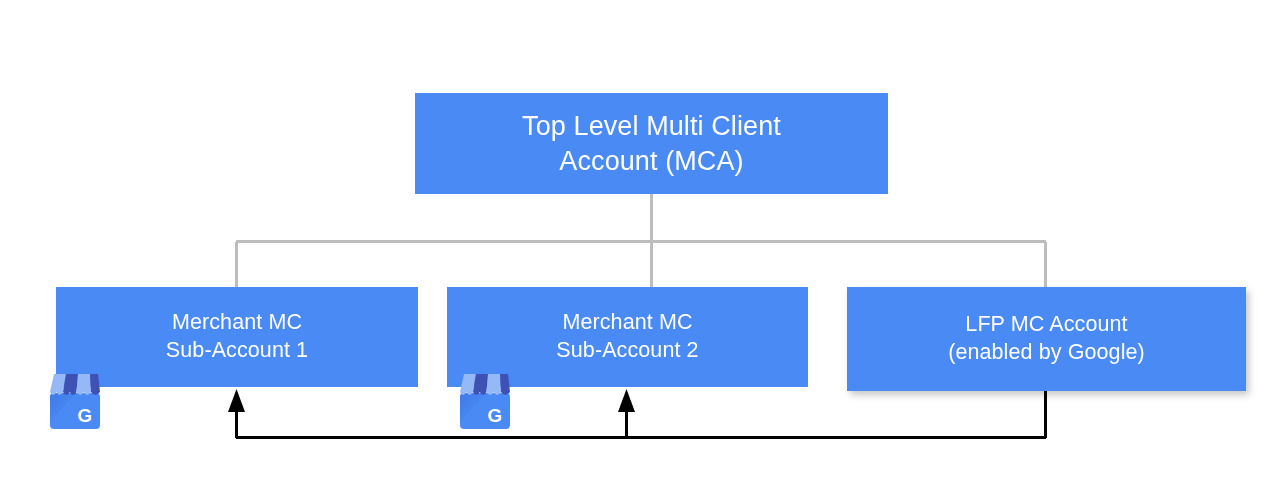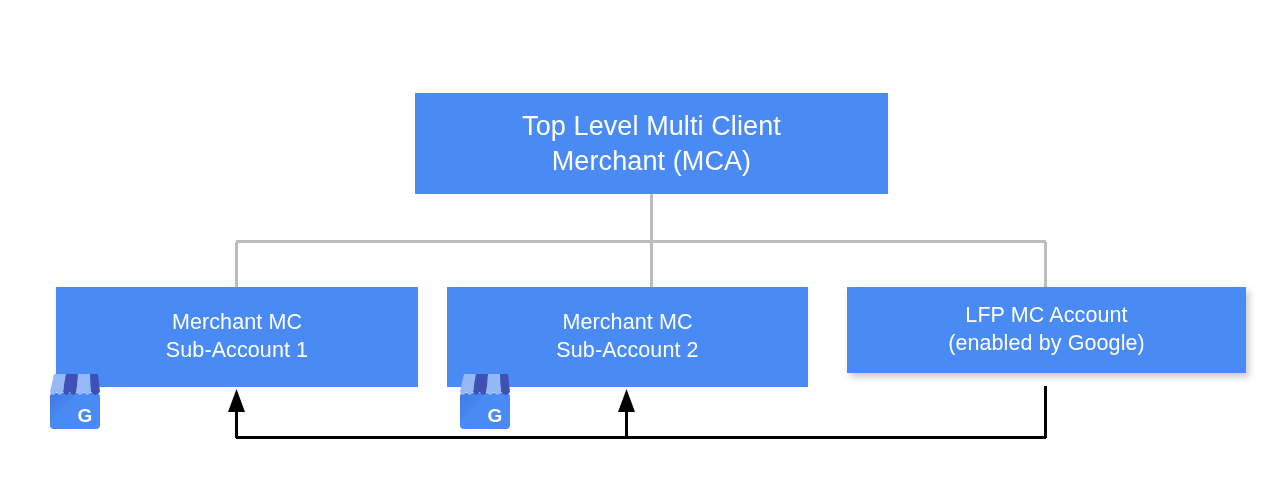--- a/index.html
+++ b/index.html
@@ -61,21 +61,21 @@
     left: 447px;
     top: 287px;
     width: 361px;
     height: 100px;
     font-size: 21.5px;
   }
   #node-lfp {
     left: 847px;
     top: 287px;
     width: 399px;
-    height: 86px;
+    height: 104px;
     font-size: 21.5px;
     box-shadow: 3px 4px 7px rgba(0, 0, 0, 0.22);
   }
   .gmb-icon {
     position: absolute;
     width: 70px;
     height: 70px;
   }
   #gmb-icon-1 { left: 40px; top: 366px; }
   #gmb-icon-2 { left: 450px; top: 366px; }
@@ -100,21 +100,21 @@
       <line x1="236" y1="437.5" x2="1046" y2="437.5"></line>
       <line x1="236.5" y1="437.5" x2="236.5" y2="401"></line>
       <line x1="626.5" y1="437.5" x2="626.5" y2="401"></line>
     </g>
     <polygon points="236.5,389 245,412 228,412" fill="#000000"></polygon>
     <polygon points="626.5,389 635,412 618,412" fill="#000000"></polygon>
   </svg>
 
   <div class="node" id="node-top">
     <span class="node-text">Top Level Multi Client
-Merchant (MCA)</span>
+Account (MCA)</span>
   </div>
 
   <div class="node" id="node-sub1">
     <span class="node-text">Merchant MC
 Sub-Account 1</span>
   </div>
 
   <div class="node" id="node-sub2">
     <span class="node-text">Merchant MC
 Sub-Account 2</span>

